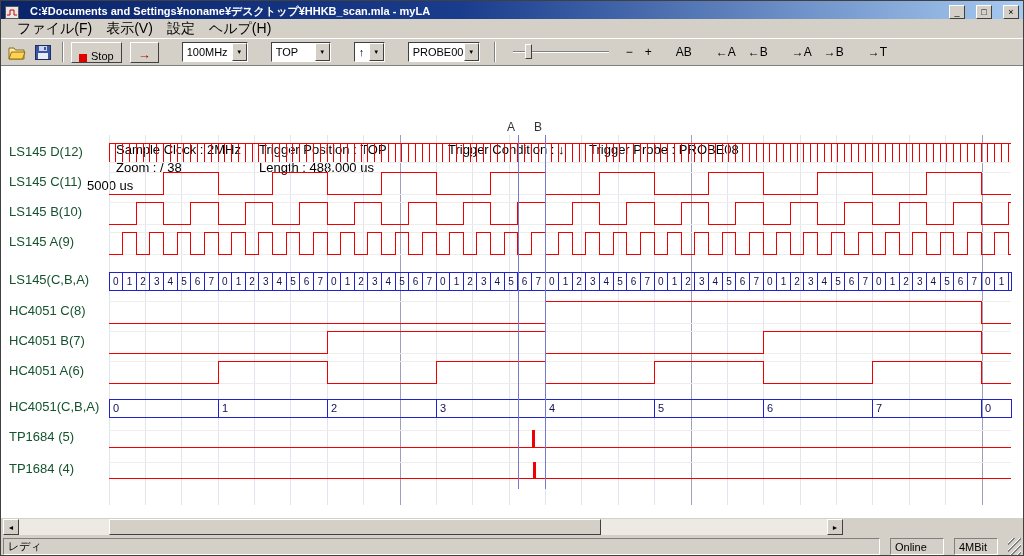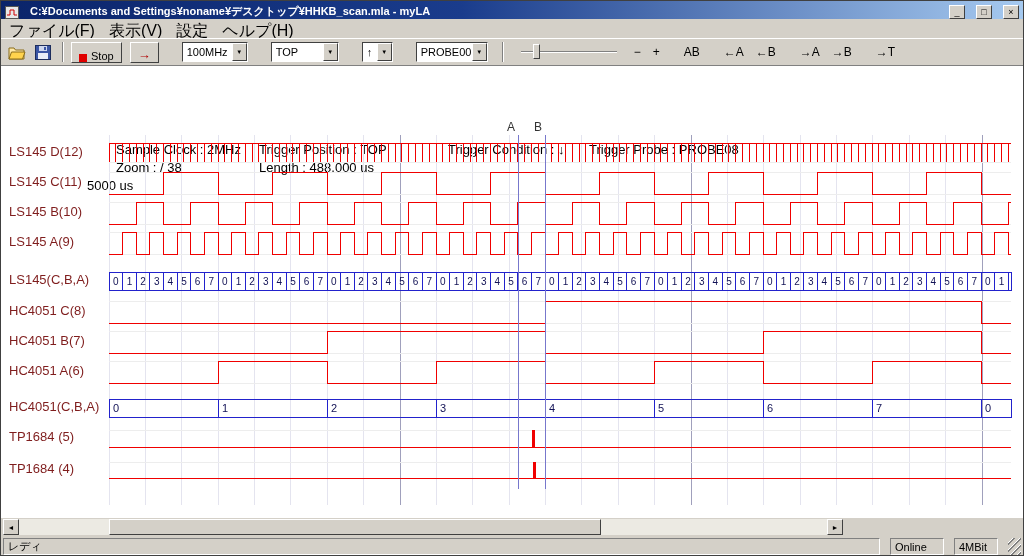--- a/index.html
+++ b/index.html
@@ -8,21 +8,21 @@
        font-family:"Liberation Sans","DejaVu Sans",sans-serif;}
   .window{position:relative;width:1024px;height:556px;background:#d4d0c8;
           border:1px solid #404040;display:flex;flex-direction:column}
   
   .titlebar{height:18px;flex:0 0 18px;background:linear-gradient(90deg,#0a246a 0%,#1a3c8c 45%,#a6caf0 100%);
             display:flex;align-items:flex-end;gap:11px;padding:0 4px}
   .title-text{flex:1;color:#fff;font-size:11px;font-weight:bold;white-space:nowrap;overflow:hidden}
   .win-btn{width:16px;height:14px;background:#d4d0c8;border:1px solid;border-color:#fff #404040 #404040 #fff;
            font-size:9px;line-height:11px;text-align:center;padding:0;font-family:inherit;cursor:default}
   
-  .menubar{height:19px;flex:0 0 19px;display:flex;align-items:flex-start;font-size:16px;padding-left:1px}
+  .menubar{height:19px;flex:0 0 19px;display:flex;align-items:center;font-size:14px;padding-left:9px}
   .menu-item{padding:2px 7px;white-space:nowrap}
   
   .toolbar{height:28px;flex:0 0 28px;display:flex;align-items:center;padding:0 4px;gap:2px;
            border-top:1px solid #fff;border-bottom:1px solid #808080}
   .tb-icon{width:24px;height:22px;background:transparent;border:1px solid transparent;display:flex;
            align-items:center;justify-content:center;padding:0}
   .tb-sep{width:2px;height:20px;border-left:1px solid #808080;border-right:1px solid #fff;margin:0 5px}
   .tb-btn{height:21px;background:#d4d0c8;border:1px solid;border-color:#fff #404040 #404040 #fff;
           font-size:11px;display:flex;align-items:flex-end;gap:4px;padding:0 7px;font-family:inherit}
   .stop-sq{width:8px;height:8px;background:#e00000;display:inline-block}
@@ -35,21 +35,21 @@
   .slider{position:relative;width:96px;height:20px;margin:0 10px}
   .slider-track{position:absolute;left:0;right:0;top:9px;height:0;border-top:1px solid #808080;border-bottom:1px solid #fff}
   .slider-thumb{position:absolute;left:12px;top:2px;width:7px;height:15px;background:#d4d0c8;
                 border:1px solid;border-color:#fff #404040 #404040 #fff}
   .nav-btn{background:transparent;border:none;font-size:12px;padding:2px 5px;font-family:inherit;white-space:nowrap}
   .gap8{margin-left:12px}
   
   .client{flex:0 0 452px;background:#fff;position:relative}
   .info-item{position:absolute;font-size:13px;color:#000;white-space:nowrap}
   .time-scale{position:absolute;left:86px;top:112px;font-size:13px;color:#000}
-  .ch-label{position:absolute;left:8px;height:18px;font-size:13px;color:#7f1d1d;white-space:nowrap}
+  .ch-label{position:absolute;left:8px;height:18px;font-size:13px;color:#14532d;white-space:nowrap}
   #wave{position:absolute;left:0;top:0;pointer-events:none}
   #ch-labels{position:absolute;inset:0;pointer-events:none}
   
   .scroll-strip{height:18px;flex:0 0 18px;background:#d4d0c8;position:relative}
   .hscrollbar{position:absolute;left:2px;top:1px;width:840px;height:16px;display:flex;background:#eceae3}
   .sb-btn{width:16px;height:16px;flex:0 0 16px;background:#d4d0c8;border:1px solid;
           border-color:#fff #404040 #404040 #fff;font-size:7px;line-height:13px;text-align:center;padding:0;font-family:inherit}
   .sb-track{flex:1;position:relative}
   .sb-thumb{position:absolute;left:90px;width:492px;top:0;height:16px;background:#d4d0c8;
             border:1px solid;border-color:#fff #404040 #404040 #fff}
@@ -111,21 +111,21 @@
       <span class="stop-sq"></span>
       <span>Stop</span>
     </button>
     <button class="tb-btn" style="margin-left:6px">
       <span class="run-arrow">→</span>
     </button>
     <div class="combo" style="width:66px">
       <span class="combo-val">100MHz</span>
       <span class="combo-arrow">▼</span>
     </div>
-    <div class="combo" style="width:68px">
+    <div class="combo" style="width:60px">
       <span class="combo-val">TOP</span>
       <span class="combo-arrow">▼</span>
     </div>
     <div class="combo" style="width:31px">
       <span class="combo-val">↑</span>
       <span class="combo-arrow">▼</span>
     </div>
     <div class="combo" style="width:72px">
       <span class="combo-val">PROBE00</span>
       <span class="combo-arrow">▼</span>

